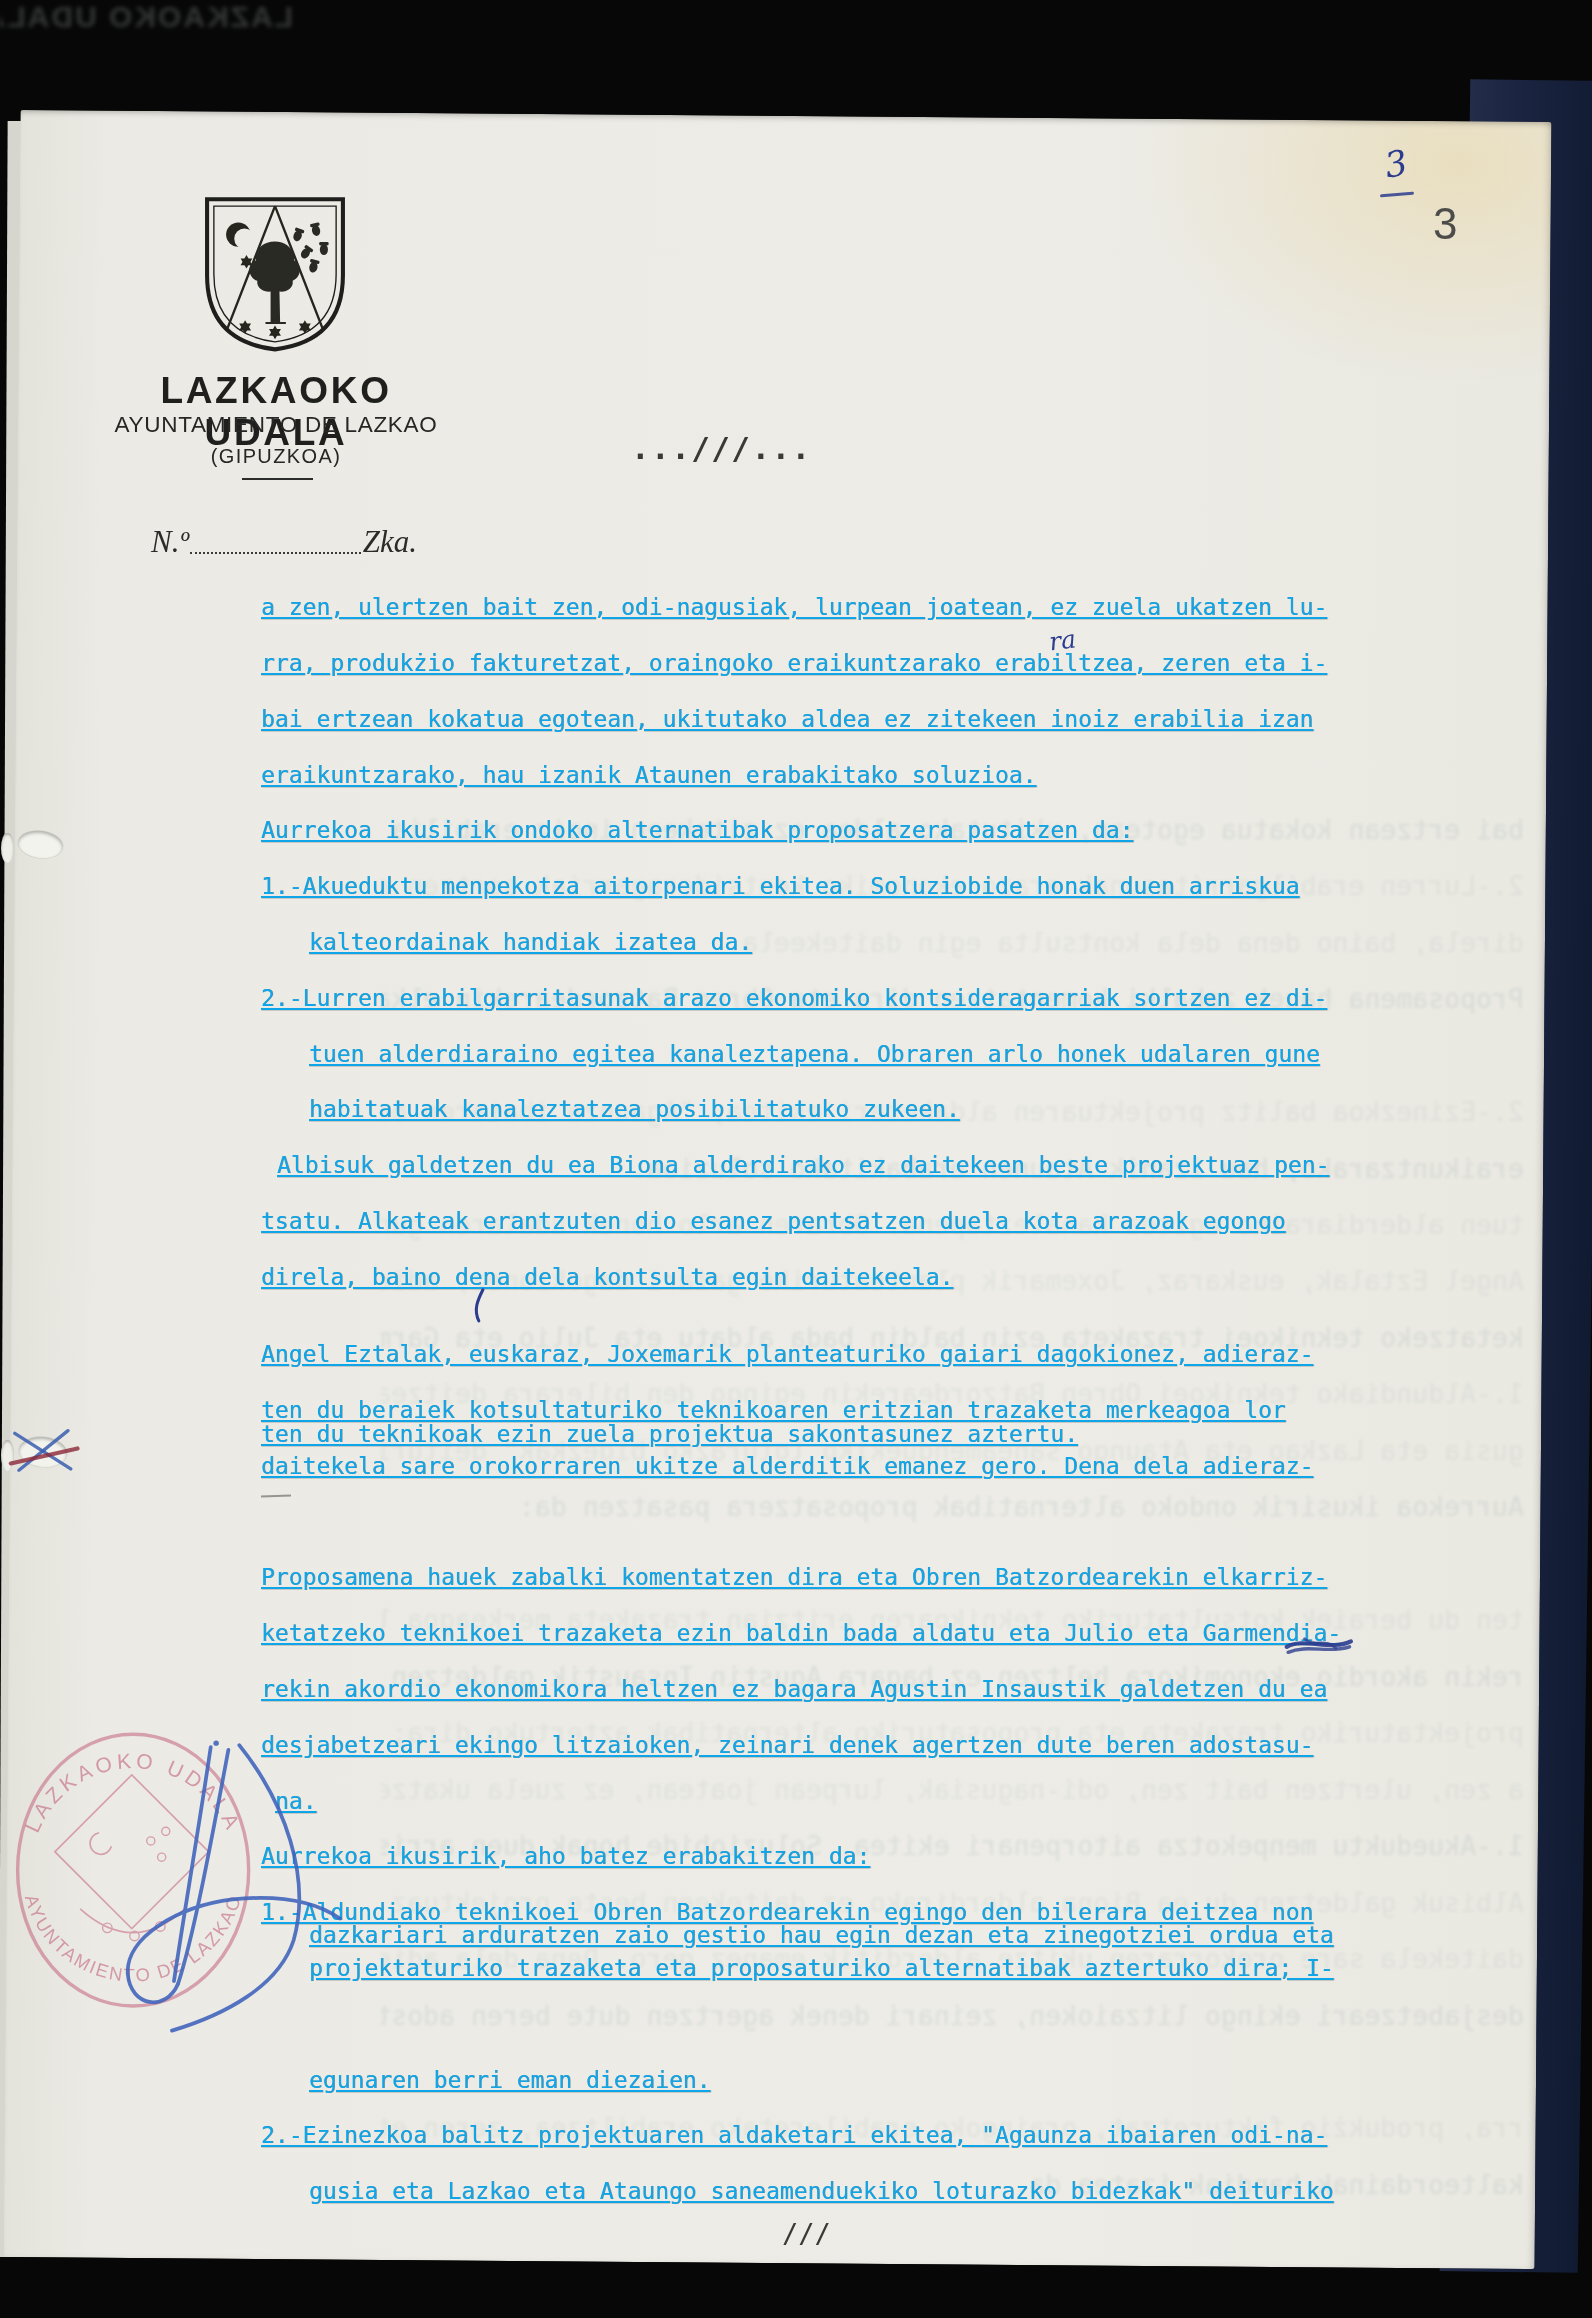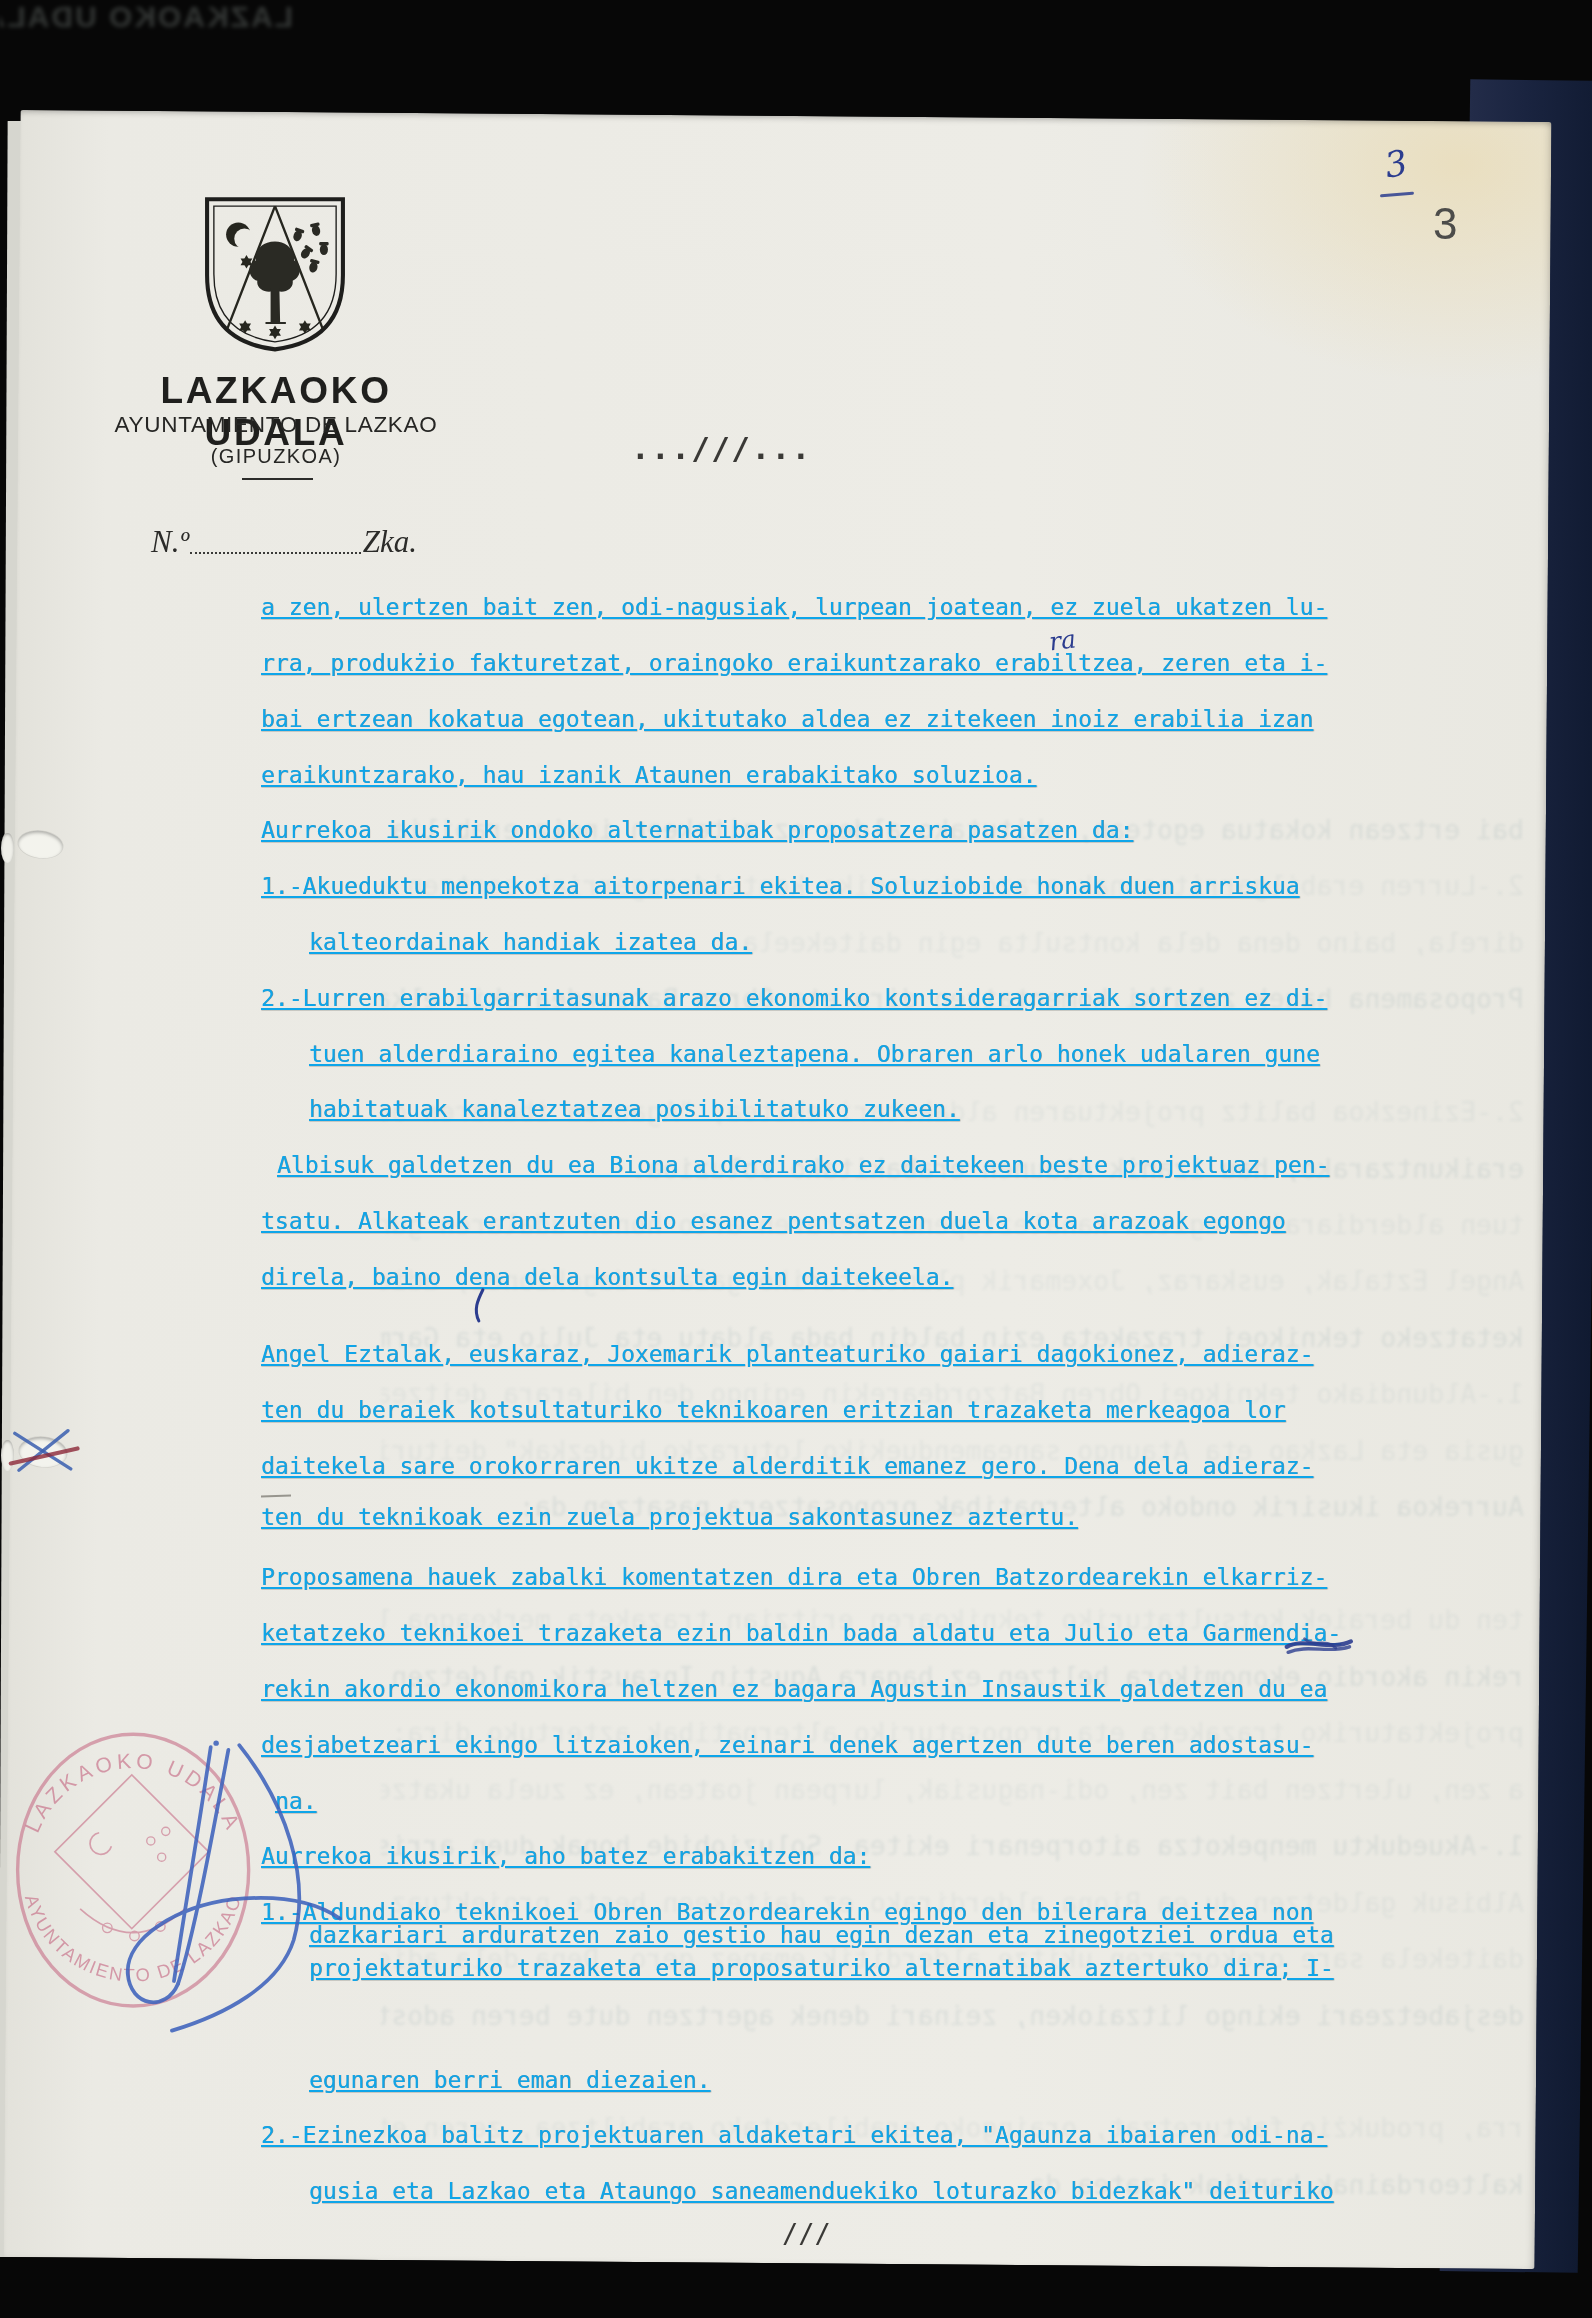--- a/index.html
+++ b/index.html
@@ -159,21 +159,21 @@
         <div class="line" style="left: 309px; top: 928px;">kalteordainak handiak izatea da.</div>
         <div class="line" style="left: 261px; top: 984px;">2.-Lurren erabilgarritasunak arazo ekonomiko kontsideragarriak sortzen ez di-</div>
         <div class="line" style="left: 309px; top: 1040px;">tuen alderdiaraino egitea kanaleztapena. Obraren arlo honek udalaren gune</div>
         <div class="line" style="left: 309px; top: 1095px;">habitatuak kanaleztatzea posibilitatuko zukeen.</div>
         <div class="line" style="left: 277px; top: 1151px;">Albisuk galdetzen du ea Biona alderdirako ez daitekeen beste projektuaz pen-</div>
         <div class="line" style="left: 261px; top: 1207px;">tsatu. Alkateak erantzuten dio esanez pentsatzen duela kota arazoak egongo</div>
         <div class="line" style="left: 261px; top: 1263px;">direla, baino dena dela kontsulta egin daitekeela.</div>
         <div class="line" style="left: 261px; top: 1340px;">Angel Eztalak, euskaraz, Joxemarik planteaturiko gaiari dagokionez, adieraz-</div>
         <div class="line" style="left: 261px; top: 1396px;">ten du beraiek kotsultaturiko teknikoaren eritzian trazaketa merkeagoa lor</div>
         <div class="line" style="left: 261px; top: 1452px;">daitekela sare orokorraren ukitze alderditik emanez gero. Dena dela adieraz-</div>
-        <div class="line" style="left: 261px; top: 1503px;">ten du teknikoak ezin zuela projektua sakontasunez aztertu.</div>
+        <div class="line" style="left: 261px; top: 1420px;">ten du teknikoak ezin zuela projektua sakontasunez aztertu.</div>
         <div class="line" style="left: 261px; top: 1563px;">Proposamena hauek zabalki komentatzen dira eta Obren Batzordearekin elkarriz-</div>
         <div class="line" style="left: 261px; top: 1619px;">ketatzeko teknikoei trazaketa ezin baldin bada aldatu eta Julio eta Garmendia-</div>
         <div class="line" style="left: 261px; top: 1675px;">rekin akordio ekonomikora heltzen ez bagara Agustin Insaustik galdetzen du ea</div>
         <div class="line" style="left: 261px; top: 1731px;">desjabetzeari ekingo litzaioken, zeinari denek agertzen dute beren adostasu-</div>
         <div class="line" style="left: 275px; top: 1787px;">na.</div>
         <div class="line" style="left: 261px; top: 1842px;">Aurrekoa ikusirik, aho batez erabakitzen da:</div>
         <div class="line" style="left: 261px; top: 1898px;">1.-Aldundiako teknikoei Obren Batzordearekin egingo den bilerara deitzea non</div>
         <div class="line" style="left: 309px; top: 1954px;">projektaturiko trazaketa eta proposaturiko alternatibak aztertuko dira; I-</div>
         <div class="line" style="left: 309px; top: 1921px;">dazkariari arduratzen zaio gestio hau egin dezan eta zinegotziei ordua eta</div>
         <div class="line" style="left: 309px; top: 2066px;">egunaren berri eman diezaien.</div>

